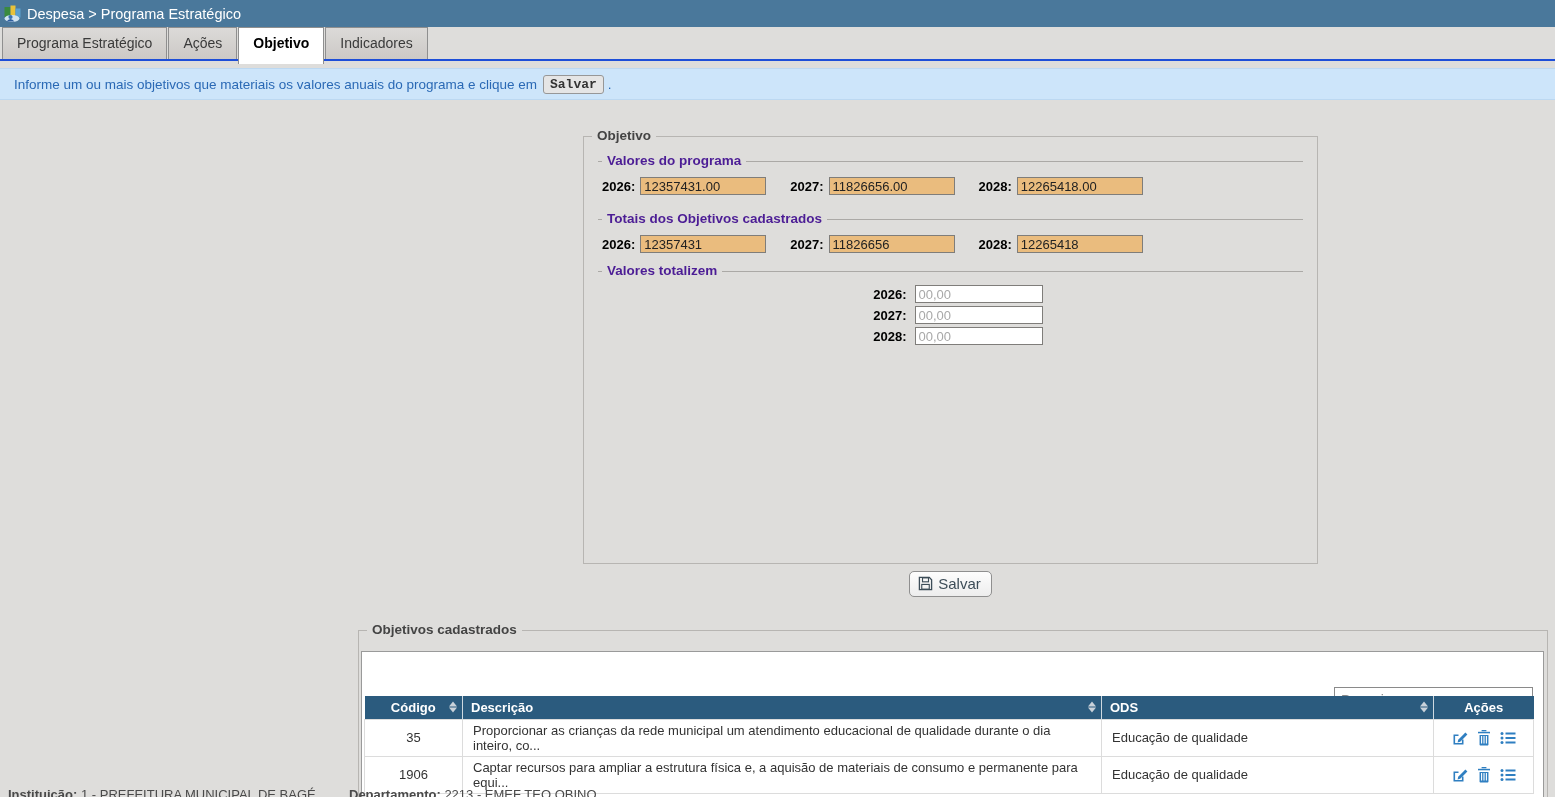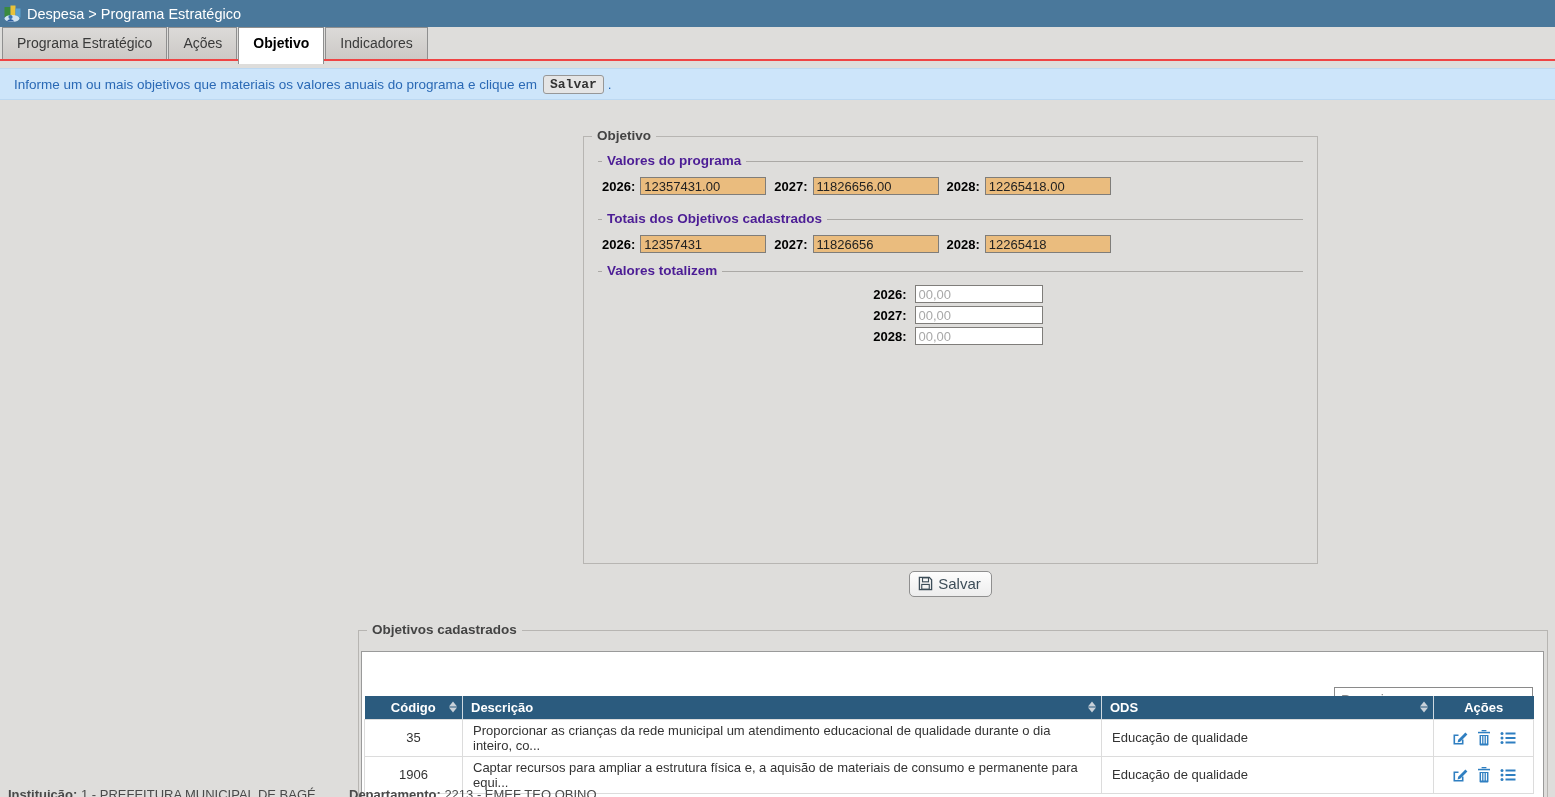--- a/index.html
+++ b/index.html
@@ -14,21 +14,21 @@
   
   .titlebar {
     position:absolute; top:0; left:0; width:100%; height:27px;
     background:#4a789b; display:flex; align-items:center; gap:6px;
     padding-left:4px; color:#fff; font-size:14.5px;
   }
 
   
   .tabbar {
     position:absolute; top:27px; left:0; width:100%; height:34px;
-    background:#dedddb; border-bottom:2px solid #ef4444;
+    background:#dedddb; border-bottom:2px solid #1d4ed8;
     display:flex; align-items:flex-start; padding-left:2px;
   }
   .tab {
     height:32px; margin-right:1px; padding:7px 14px 0 14px;
     font-size:14px; color:#3a3a3a; cursor:pointer;
     background:linear-gradient(#dcdad8,#ccc9c6);
     border:1px solid #8f8f8f; border-bottom:none;
   }
   .tab.active {
     height:37px; background:#fff; font-weight:bold; color:#000;
@@ -68,21 +68,21 @@
   .objetivo-wrap { position:absolute; left:583px; top:128px; width:735px; }
   .objetivo-fs { margin-top:8px; padding:0 14px 12px 14px; min-height:428px; }
 
   .val-row { display:flex; align-items:center; margin-top:2px; }
   .val-label { font-size:13px; font-weight:bold; color:#000000; margin:0 5px 0 4px; }
   .inp {
     height:18px; border:1px solid #7f7d7a; background:#fff;
     font-size:13px; font-family:"Liberation Sans", sans-serif; padding:0 3px; color:#222;
   }
   .inp.tan { background:#eabc7e; }
-  .inp.w126 { width:126px; margin-right:4px; }
+  .inp.w126 { width:126px; margin-right:20px; }
   .inp.w82  { width:82px; }
   .inp.w338 { width:338px; margin-left:3px; }
   .inp.w128 { width:128px; }
   .inp::placeholder { color:#a8a8a8; }
 
   .codigo-row { display:flex; align-items:center; margin-top:10px; }
   .codigo-row .val-label { width:50px; text-align:left; margin-left:6px; }
 
   .desc-fs { margin-top:16px; padding-top:12px; }
   .desc-textarea {

